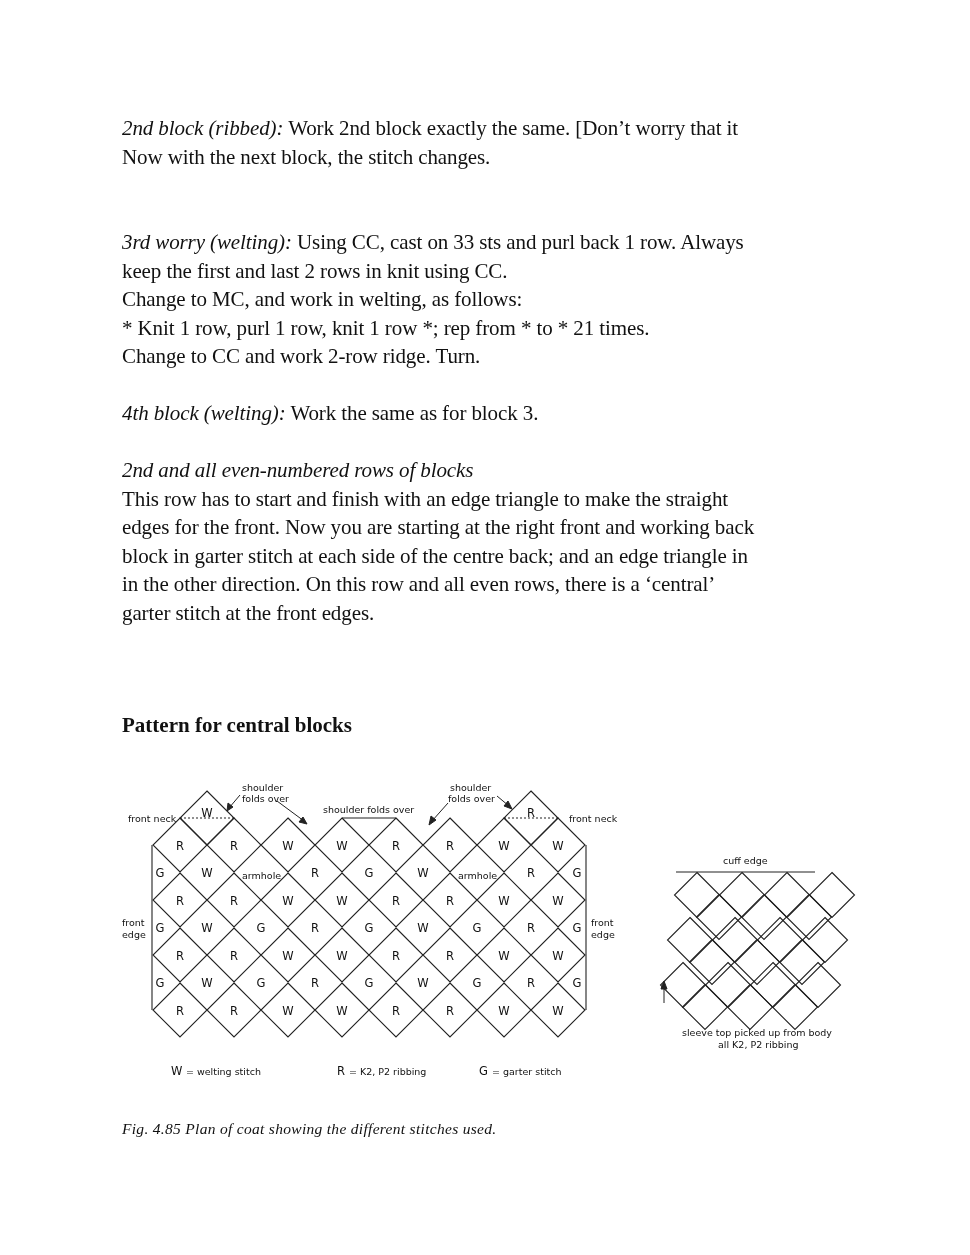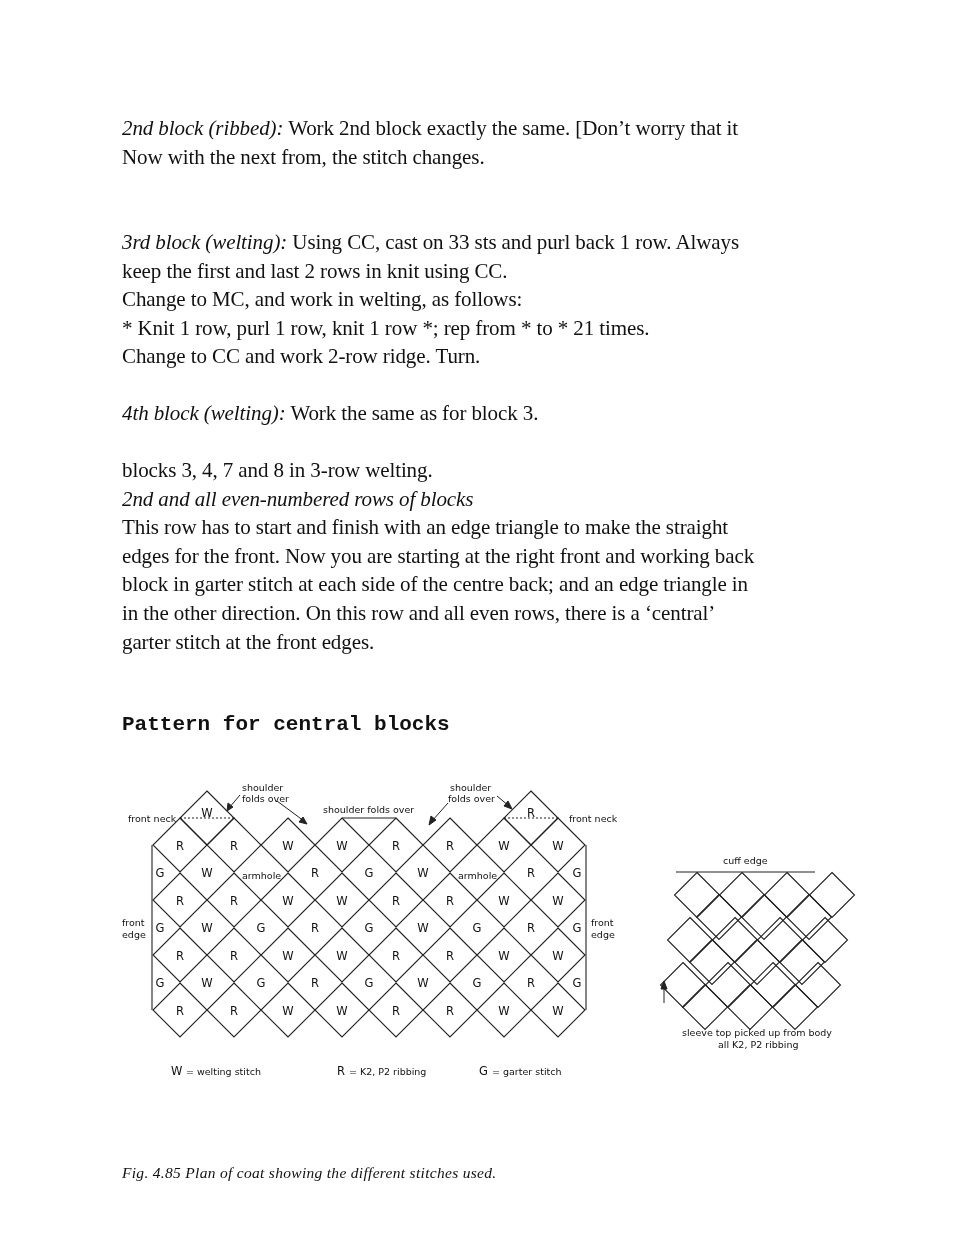--- a/index.html
+++ b/index.html
@@ -7,54 +7,53 @@
   .page { position: absolute; left: 0; top: 0; width: 970px; height: 959px; }
   .para {
     position: absolute; left: 122px; width: 720px;
     font-family: "Liberation Serif", serif; font-size: 21px; line-height: 28.6px;
     color: #111111; letter-spacing: -0.1px; margin: 0;
   }
   .para .line { display: block; white-space: nowrap; }
   .it { font-style: italic; }
   .heading {
     position: absolute; left: 122px; top: 713px;
-    font-family: Liberation Mono, monospace; font-size: 21px; font-weight: bold; color: #111111;
+    font-family: Liberation Serif, serif; font-size: 21px; font-weight: bold; color: #111111;
   }
   .caption {
-    position: absolute; left: 122px; top: 1164px;
+    position: absolute; left: 122px; top: 1120px;
     font-family: "Liberation Serif", serif; font-size: 15.5px; font-style: italic; color: #111111;
     letter-spacing: 0.3px;
   }
   svg text { font-family: "DejaVu Sans", sans-serif; fill: #111111; }
   .diagram { position: absolute; left: 0; top: 0; }
 </style>
 </head>
 <body>
 
 <div class="page">
 
   <p class="para" style="top:114px;">
     <span class="line"><span class="it">2nd block (ribbed):</span><span> Work 2nd block exactly the same. [Don’t worry that it</span></span>
-    <span class="line">Now with the next from, the stitch changes.</span>
+    <span class="line">Now with the next block, the stitch changes.</span>
   </p>
 
   <p class="para" style="top:228px;">
-    <span class="line"><span class="it">3rd block (welting):</span><span> Using CC, cast on 33 sts and purl back 1 row. Always</span></span>
+    <span class="line"><span class="it">3rd worry (welting):</span><span> Using CC, cast on 33 sts and purl back 1 row. Always</span></span>
     <span class="line">keep the first and last 2 rows in knit using CC.</span>
     <span class="line">Change to MC, and work in welting, as follows:</span>
     <span class="line">* Knit 1 row, purl 1 row, knit 1 row *; rep from * to * 21 times.</span>
     <span class="line">Change to CC and work 2-row ridge. Turn.</span>
   </p>
 
   <p class="para" style="top:399px;">
     <span class="line"><span class="it">4th block (welting):</span><span> Work the same as for block 3.</span></span>
   </p>
 
   <p class="para" style="top:456px;">
-    <span class="line">blocks 3, 4, 7 and 8 in 3-row welting.</span>
     <span class="line it">2nd and all even-numbered rows of blocks</span>
     <span class="line">This row has to start and finish with an edge triangle to make the straight</span>
     <span class="line">edges for the front. Now you are starting at the right front and working back</span>
     <span class="line">block in garter stitch at each side of the centre back; and an edge triangle in</span>
     <span class="line">in the other direction. On this row and all even rows, there is a ‘central’</span>
     <span class="line">garter stitch at the front edges.</span>
   </p>
 
   <div class="heading">Pattern for central blocks</div>
 

